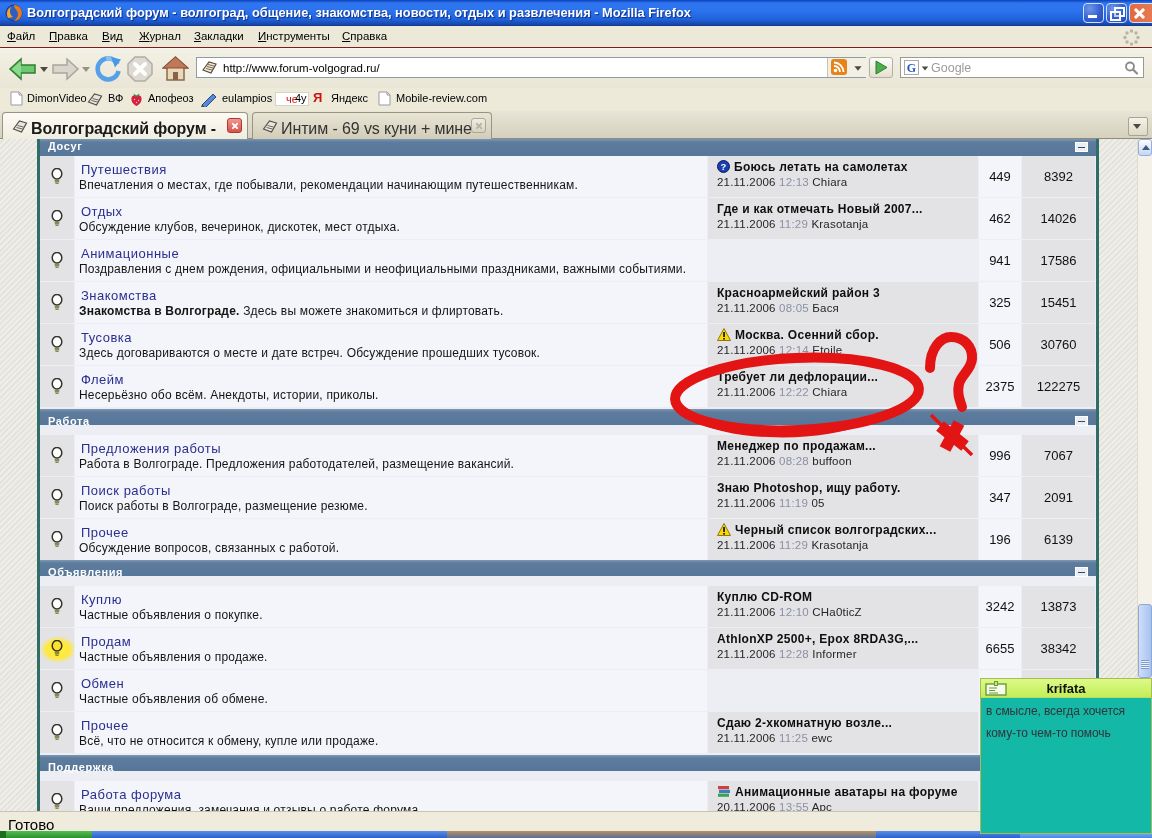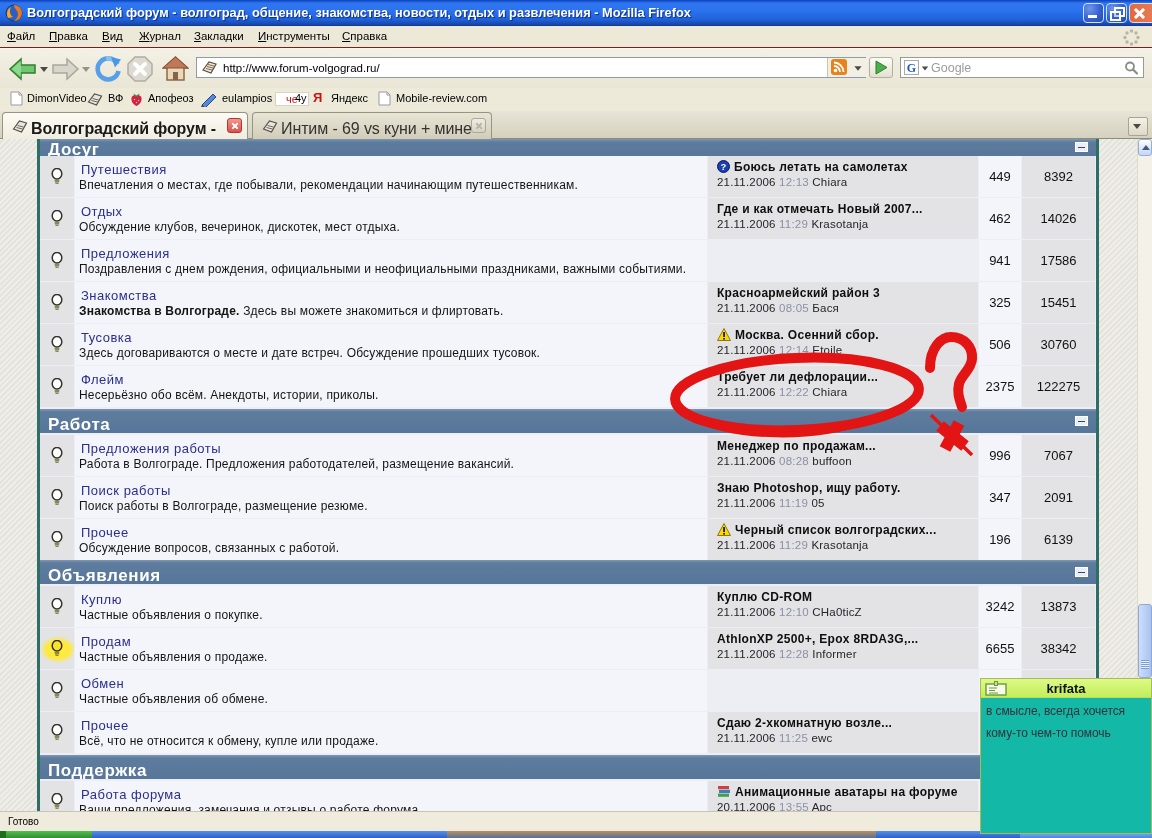--- a/index.html
+++ b/index.html
@@ -42,22 +42,22 @@
 #tab1 .tclose{background:linear-gradient(#F09890,#D9534A);border:1px solid #B03830}
 #tab2 .tclose{background:linear-gradient(#EFEDE4,#D6D2C4);border:1px solid #ABA795}
 .tclose i{position:absolute;left:3px;top:6px;width:8px;height:2px;border-radius:1px}
 #tab1 .tclose i{background:#fff}
 #tab2 .tclose i{background:#B8B4A4}
 .tclose i.a{transform:rotate(45deg)}.tclose i.b{transform:rotate(-45deg)}
 #alltabs{position:absolute;right:4px;top:6px;width:18px;height:17px;background:linear-gradient(#F4F1E6,#DDD9C8);border:1px solid #A8A492;border-radius:2px}
 
 #content{position:absolute;top:139px;left:0;width:1152px;height:672px;overflow:hidden;background:repeating-linear-gradient(135deg,#EFEEE9 0px,#EFEEE9 2px,#E4E3DE 2px,#E4E3DE 4px)}
 #tbl{position:absolute;left:37px;top:0;width:1056px;height:672px;background:#EDEEF4;border-left:3px solid #2F6E66;border-right:3px solid #2F6E66;box-sizing:content-box}
-.hdr{position:absolute;left:0;width:1056px;height:24px;background:linear-gradient(#7E98B4 0,#7E98B4 2px,#5D7B9C 3px,#54749В 100%);background:linear-gradient(#7E98B4 0px,#5E7C9D 3px,#56769A 100%)}
-.hdr b{position:absolute;left:8px;top:6px;font-size:17px;color:#FFF;letter-spacing:0.6px}
+.hdr{position:absolute;left:0;width:1056px;height:16px;background:linear-gradient(#7E98B4 0,#7E98B4 2px,#5D7B9C 3px,#54749В 100%);background:linear-gradient(#7E98B4 0px,#5E7C9D 3px,#56769A 100%)}
+.hdr b{position:absolute;left:8px;top:6px;font-size:11px;color:#FFF;letter-spacing:0.6px}
 .hdr .m{position:absolute;right:8px;top:7px;width:13px;height:10px;background:#E8EEF6;border:1px solid #FFF;box-sizing:border-box}
 .hdr .m i{position:absolute;left:2px;top:4px;width:7px;height:1px;background:#445}
 .row{position:absolute;left:0;width:1056px;height:41px}
 .c{position:absolute;top:0;height:41px;overflow:hidden;box-sizing:border-box}
 .ci{left:0;width:34px;background:#E3E3E6}
 .cn{left:35px;width:632px;background:#F4F5FA}
 .cl{left:668px;width:270px;background:#E3E3E6}
 .ct{left:939px;width:42px;background:#F4F5FA;text-align:center;line-height:41px;font-size:13px;color:#111}
 .cp{left:982px;width:73px;background:#E3E3E6;text-align:center;line-height:41px;font-size:13px;color:#111}
 .cn a{position:absolute;left:6px;top:6px;font-weight:normal;font-size:13px;color:#2A2F8F;letter-spacing:0.5px;text-decoration:none;white-space:nowrap}
@@ -73,21 +73,21 @@
 #note .nh{position:absolute;left:0;top:0;width:100%;height:19px;background:linear-gradient(#DCFA88,#C3EE58);border-bottom:1px solid #BBDD66;box-sizing:border-box}
 #note .nh b{position:absolute;left:0;right:0;top:2px;text-align:center;font-size:13px;color:#111}
 #note .nt{position:absolute;left:5px;top:22px;font-size:12px;color:#33333A;line-height:21.5px;letter-spacing:-0.1px}
 
 #sbar{position:absolute;left:1137px;top:139px;width:15px;height:672px;background:#F3F1E8;border-left:1px solid #E0DCCC;box-sizing:border-box;z-index:10}
 #sup{position:absolute;left:0px;top:0px;width:14px;height:17px;background:linear-gradient(#FDFEFF,#C4D6F4);border:1px solid #93AEDC;border-radius:3px;box-sizing:border-box}
 #sthumb{position:absolute;left:0px;top:465px;width:14px;height:74px;background:linear-gradient(90deg,#CEDEFA,#A8C2F0);border:1px solid #8FA9D4;border-radius:3px;box-sizing:border-box}
 #sthumb .gr{position:absolute;left:2px;top:55px;width:8px;height:9px;background:repeating-linear-gradient(#7E9CD0 0 1px,#E8F0FC 1px 2px)}
 
 #status{position:absolute;top:811px;left:0;width:1152px;height:20px;background:#EFECDD;border-top:1px solid #C9C5B2;box-sizing:border-box}
-#status span{position:absolute;left:8px;top:4px;font-size:10px;color:#000}
+#status span{position:absolute;left:8px;top:4px;font-size:15px;color:#000}
 #task{position:absolute;top:831px;left:0;width:1152px;height:7px;background:linear-gradient(#5A8FE4,#2A5FCC)}
 #redsvg{position:absolute;left:0;top:0;width:1152px;height:838px;z-index:60;pointer-events:none}
 </style></head>
 <body>
 
 <div id="title">
   <svg class="abs" style="left:5px;top:4px" width="18" height="18" viewBox="0 0 18 18">
     <circle cx="9" cy="9" r="8" fill="#2E5FC0"></circle>
     <circle cx="9" cy="9" r="8" fill="none" stroke="#183A80" stroke-width="1"></circle>
     <path d="M9,1 A8,8 0 0 1 17,9 A8,8 0 0 1 9,17 C13,14 14,10 12,7 C10,4 9,3 9,1 Z" fill="#E87A1E"></path>
@@ -298,21 +298,21 @@
         <div class="c cp">14026</div>
   </div>
   <div class="row" style="top:101px">
     <div class="c ci">
           <svg class="bulb" width="14" height="17" viewBox="0 0 14 17">
             <ellipse cx="7" cy="5.8" rx="4.8" ry="5.3" fill="#FFFFFF" stroke="#33332B" stroke-width="1.5"></ellipse>
             <path d="M4.6,12.2 h4.8 M4.8,13.8 h4.4 M5.4,15.3 h3.2" stroke="#6B6B2A" stroke-width="1.1"></path>
           </svg>
         </div>
     <div class="c cn">
-          <a>Предложения</a>
+          <a>Анимационные</a>
           <p>Поздравления с днем рождения, официальными и неофициальными праздниками, важными событиями.</p>
         </div>
     <div class="c ct">941</div>
         <div class="c cp">17586</div>
   </div>
   <div class="row" style="top:143px">
     <div class="c ci">
           <svg class="bulb" width="14" height="17" viewBox="0 0 14 17">
             <ellipse cx="7" cy="5.8" rx="4.8" ry="5.3" fill="#FFFFFF" stroke="#33332B" stroke-width="1.5"></ellipse>
             <path d="M4.6,12.2 h4.8 M4.8,13.8 h4.4 M5.4,15.3 h3.2" stroke="#6B6B2A" stroke-width="1.1"></path>

